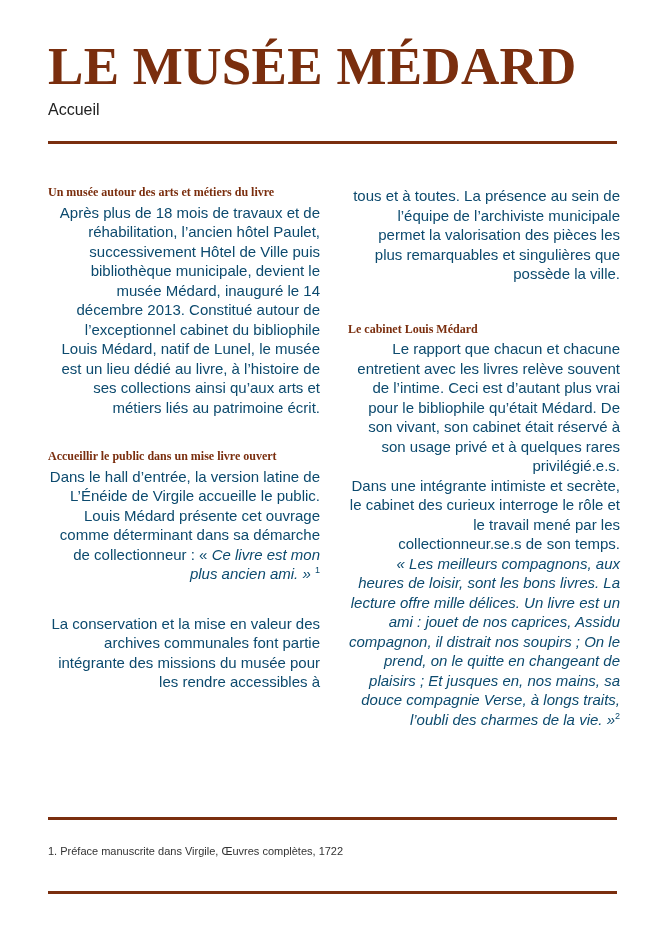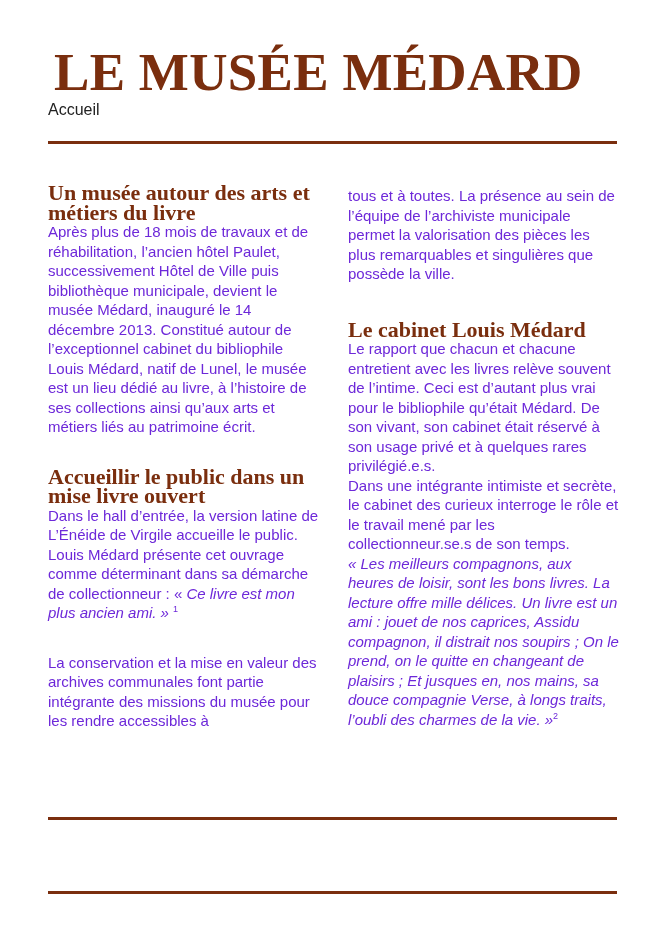--- a/index.html
+++ b/index.html
@@ -1,28 +1,28 @@
 <!DOCTYPE html>
 <html><head>
 <meta charset="utf-8">
 <style>
   html, body { margin: 0; padding: 0; background: #ffffff; }
   body { width: 665px; height: 941px; position: relative; overflow: hidden; font-family: "Liberation Sans", "DejaVu Sans", sans-serif; color: #222222; }
-  .title { position: absolute; left: 48px; top: 34px; margin: 6px; font-family: "Liberation Serif", "DejaVu Serif", serif; font-weight: bold; font-size: 53px; line-height: 64px; color: #7a2e0e; letter-spacing: 0.3px; white-space: nowrap; }
+  .title { position: absolute; left: 48px; top: 34px; margin: 0; font-family: "Liberation Serif", "DejaVu Serif", serif; font-weight: bold; font-size: 53px; line-height: 64px; color: #7a2e0e; letter-spacing: 0.3px; white-space: nowrap; }
   .subtitle { position: absolute; left: 48px; top: 98px; margin: 0; font-size: 16px; line-height: 24px; color: #222; }
   .rule { position: absolute; left: 48px; width: 569px; height: 3px; background: #7a2e0e; }
   .rule.top { top: 141px; }
   .rule.foot1 { top: 817px; }
   .rule.foot2 { top: 891px; }
   .col { position: absolute; top: 183px; width: 272px; }
   .col.left { left: 48px; }
   .col.right { left: 348px; top: 186px; }
   .section { margin: 0 0 30px 0; }
-  .section h2 { margin: 0; font-family: "Liberation Serif", "DejaVu Serif", serif; font-weight: bold; font-size: 22px; line-height: 19.5px; color: #7a2e0e; }
-  .section p { margin: 0; font-size: 15px; line-height: 19.5px; color: #6d28d9; }
+  .section h2 { margin: 0; font-family: "Liberation Serif", "DejaVu Serif", serif; font-weight: bold; font-size: 12px; line-height: 19.5px; color: #7a2e0e; }
+  .section p { margin: 0; font-size: 15px; line-height: 19.5px; color: #0c4a6e; text-align: right; }
   .section p .it { font-style: italic; margin-top: 31px; }
   sup { font-size: 9px; line-height: 0; vertical-align: super; }
   .cont p { margin: 0; font-size: 15px; line-height: 19.5px; }
   .footnotes { position: absolute; left: 48px; top: 845px; font-size: 11px; line-height: 13px; color: #333; }
   .footnotes div { white-space: pre; }
 </style>
 </head>
 <body>
 
 <h1 class="title">LE MUSÉE MÉDARD</h1>
@@ -50,14 +50,15 @@
   <div class="section">
     <h2>Le cabinet Louis Médard</h2>
     <p>Le rapport que chacun et chacune entretient avec les livres relève souvent de l’intime. Ceci est d’autant plus vrai pour le bibliophile qu’était Médard. De son vivant, son cabinet était réservé à son usage privé et à quelques rares privilégié.e.s.</p>
     <p>Dans une intégrante intimiste et secrète, le cabinet des curieux interroge le rôle et le travail mené par les collectionneur.se.s de son temps.</p>
     <p><span class="it">« Les meilleurs compagnons, aux heures de loisir, sont les bons livres. La lecture offre mille délices. Un livre est un ami : jouet de nos caprices, Assidu compagnon, il distrait nos soupirs ; On le prend, on le quitte en changeant de plaisirs ; Et jusques en, nos mains, sa douce compagnie Verse, à longs traits, l’oubli des charmes de la vie. »</span><sup>2</sup></p>
   </div>
 </div>
 
 <div class="rule foot1"></div>
 <div class="footnotes">
+  <div>1. Préface manuscrite dans Virgile, Œuvres complètes, 1722</div>
 </div>
 <div class="rule foot2"></div>
 
 </body></html>

